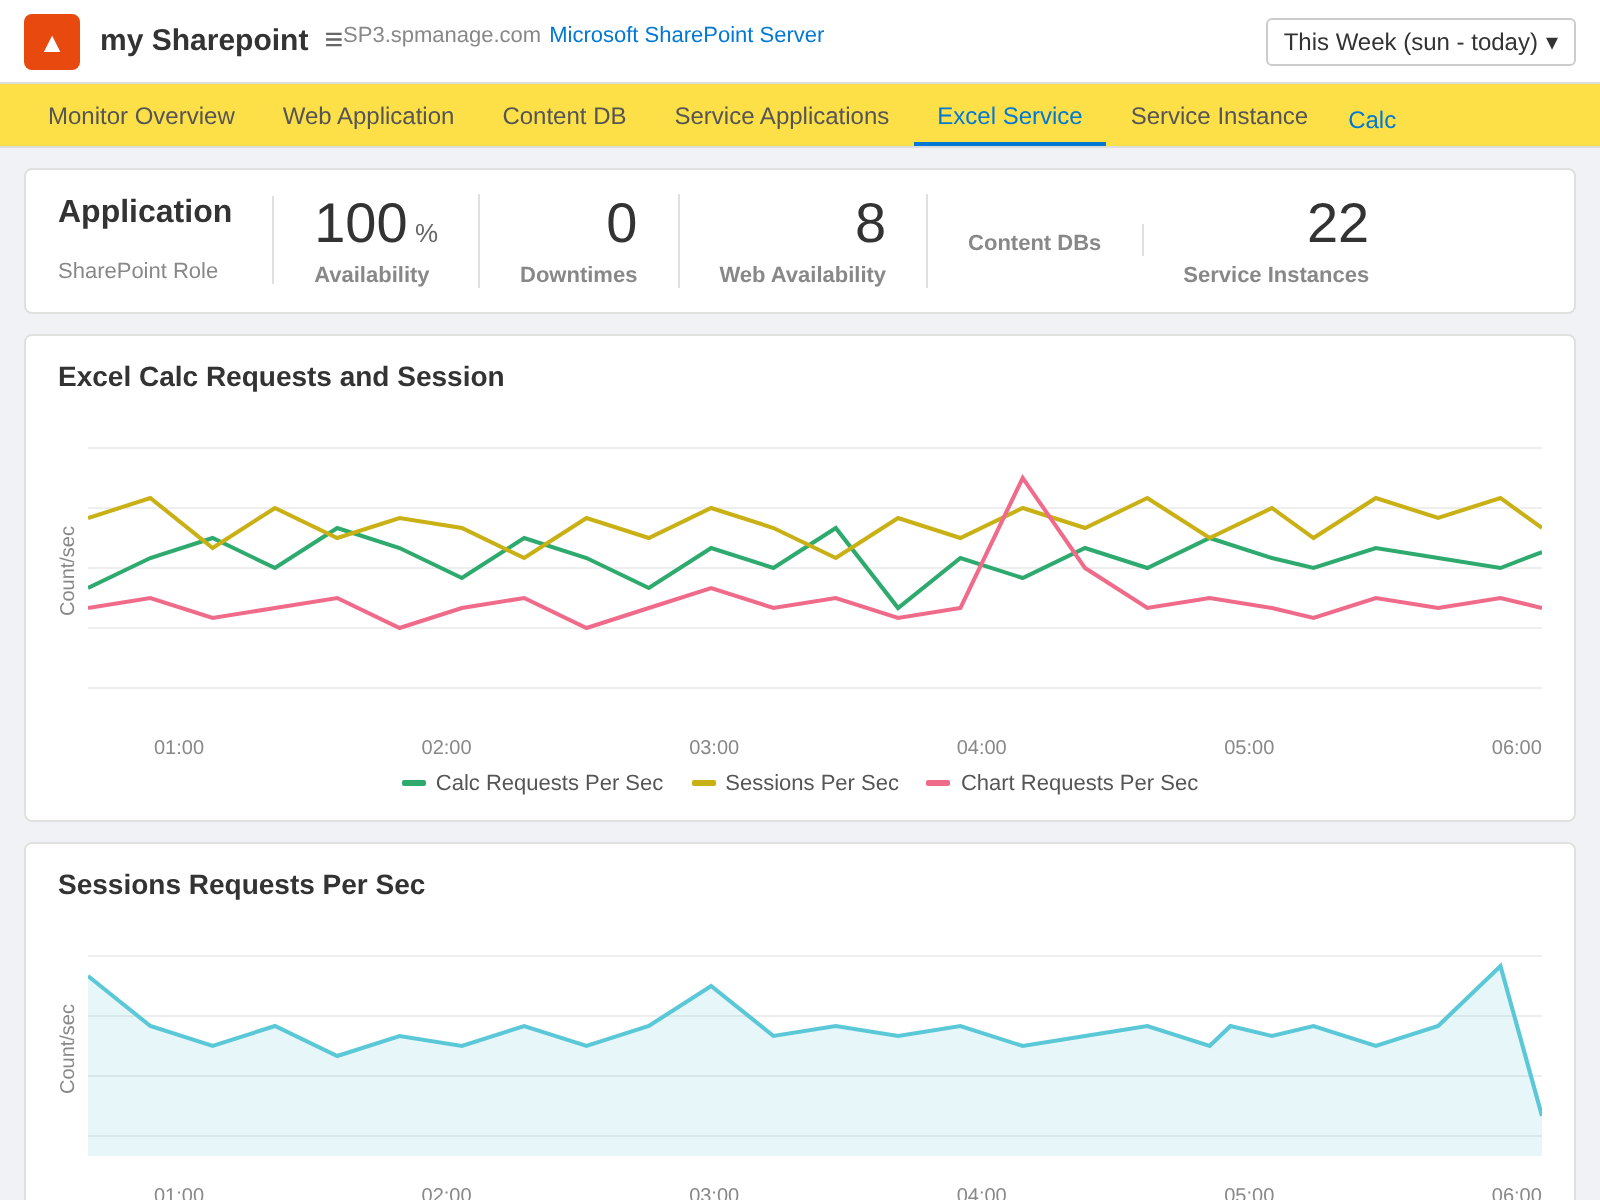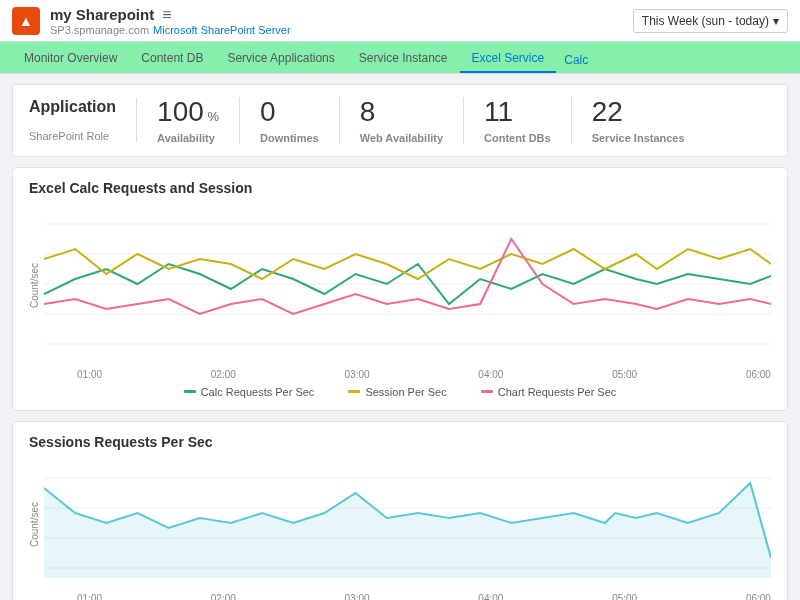--- a/index.html
+++ b/index.html
@@ -3,51 +3,51 @@
   <meta charset="utf-8">
   <style>
     * { box-sizing: border-box; margin: 0; padding: 0; }
     body { font-family: -apple-system, BlinkMacSystemFont, 'Segoe UI', Arial, sans-serif; background: #f0f2f5; color: #333; font-size: 13px; width: 800px; height: 600px; overflow: hidden; }
     
     
     .header { background: #fff; border-bottom: 1px solid #ddd; padding: 6px 12px; display: flex; align-items: center; justify-content: space-between; height: 42px; }
     .header-left { display: flex; align-items: center; gap: 10px; }
     .logo-icon { width: 28px; height: 28px; background: #e8490f; border-radius: 4px; display: flex; align-items: center; justify-content: center; color: #fff; font-size: 14px; font-weight: bold; flex-shrink: 0; }
     .app-name { font-size: 15px; font-weight: 600; color: #333; }
-    .header-meta { display: flex; flex-direction: column; }
+    .header-meta { display: flex; }
     .meta-domain { font-size: 11px; color: #888; }
     .meta-product { font-size: 11px; color: #0078d4; }
     .hamburger { color: #666; font-size: 16px; cursor: pointer; }
     .date-selector { display: flex; align-items: center; gap: 4px; border: 1px solid #ccc; border-radius: 3px; padding: 4px 8px; background: #fff; font-size: 12px; cursor: pointer; }
     
     
-    .nav-tabs { background: #86efac; border-bottom: 1px solid #ddd; padding: 0 12px; display: flex; align-items: flex-end; height: 32px; }
+    .nav-tabs { background: #fde047; border-bottom: 1px solid #ddd; padding: 0 12px; display: flex; align-items: flex-end; height: 32px; }
     .nav-tab { padding: 6px 12px; font-size: 12px; color: #555; cursor: pointer; border-bottom: 2px solid transparent; white-space: nowrap; }
     .nav-tab.active { color: #0078d4; border-bottom: 2px solid #0078d4; font-weight: 500; }
     .nav-more { padding: 6px 8px; font-size: 12px; color: #0078d4; cursor: pointer; }
     
     
     .main { padding: 10px 12px; background: #f0f2f5; height: calc(600px - 74px); overflow-y: auto; }
     
     
     .stats-bar { background: #fff; border: 1px solid #e0e0e0; border-radius: 4px; padding: 12px 16px; display: flex; align-items: center; margin-bottom: 10px; }
     .stat-item { display: flex; flex-direction: column; padding: 0 20px; border-right: 1px solid #e0e0e0; }
     .stat-item:first-child { padding-left: 0; }
     .stat-item:last-child { border-right: none; }
-    .stat-value { font-size: 28px; font-weight: 300; color: #333; line-height: 1.1; }
+    .stat-value { font-size: 28px; font-weight: 300; color: #333; line-height: 1.1; text-align: right; }
     .stat-unit { font-size: 13px; color: #666; display: inline; }
     .stat-label { font-size: 11px; color: #888; margin-top: 4px; font-weight: bold; }
     .stat-title { font-size: 16px; font-weight: 600; color: #333; }
     .stat-title-sub { font-size: 11px; color: #888; margin-top: 14px; }
     
     
     .chart-card { background: #fff; border: 1px solid #e0e0e0; border-radius: 4px; padding: 12px 16px; margin-bottom: 10px; }
     .chart-title { font-size: 14px; font-weight: 600; color: #333; margin-bottom: 8px; }
     .chart-area { position: relative; }
-    .chart-legend { display: flex; gap: 34px; justify-content: center; margin-top: 6px; font-size: 11px; color: #555; }
+    .chart-legend { display: flex; gap: 14px; justify-content: center; margin-top: 6px; font-size: 11px; color: #555; }
     .legend-item { display: flex; align-items: center; gap: 5px; }
     .legend-dot { width: 12px; height: 3px; border-radius: 1px; }
     .x-labels { display: flex; justify-content: space-between; margin-left: 30px; font-size: 10px; color: #888; margin-top: 2px; }
   </style>
 </head>
 <body>
 
 <div class="header">
   <div class="header-left">
     <div class="logo-icon">▲</div>
@@ -63,24 +63,25 @@
     </div>
   </div>
   <div class="date-selector">
     <span>This Week (sun - today)</span>
     <span>▾</span>
   </div>
 </div>
 
 <div class="nav-tabs">
   <div class="nav-tab">Monitor Overview</div>
+  <div class="nav-tab">Web Application</div>
   <div class="nav-tab">Content DB</div>
   <div class="nav-tab">Service Applications</div>
+  <div class="nav-tab active">Excel Service</div>
   <div class="nav-tab">Service Instance</div>
-  <div class="nav-tab active">Excel Service</div>
   <div class="nav-more">Calc</div>
 </div>
 
 <div class="main">
 
   <div class="stats-bar">
     <div class="stat-item">
       <span class="stat-title">Application</span>
       <span class="stat-title-sub">SharePoint Role</span>
     </div>
@@ -93,21 +94,20 @@
     </div>
     <div class="stat-item">
       <span class="stat-value">0</span>
       <span class="stat-label">Downtimes</span>
     </div>
     <div class="stat-item">
       <span class="stat-value">8</span>
       <span class="stat-label">Web Availability</span>
     </div>
     <div class="stat-item">
-      <span class="stat-value">11</span>
       <span class="stat-label">Content DBs</span>
     </div>
     <div class="stat-item">
       <span class="stat-value">22</span>
       <span class="stat-label">Service Instances</span>
     </div>
   </div>
 
   <div class="chart-card">
     <div class="chart-title">Excel Calc Requests and Session</div>
@@ -141,21 +141,21 @@
         <span>06:00</span>
       </div>
 
       <div class="chart-legend">
         <div class="legend-item">
           <div class="legend-dot" style="background:#2eaa6f;"></div>
           <span>Calc Requests Per Sec</span>
         </div>
         <div class="legend-item">
           <div class="legend-dot" style="background:#c9b014;"></div>
-          <span>Session Per Sec</span>
+          <span>Sessions Per Sec</span>
         </div>
         <div class="legend-item">
           <div class="legend-dot" style="background:#f06b8a;"></div>
           <span>Chart Requests Per Sec</span>
         </div>
       </div>
     </div>
   </div>
 
   <div class="chart-card">

